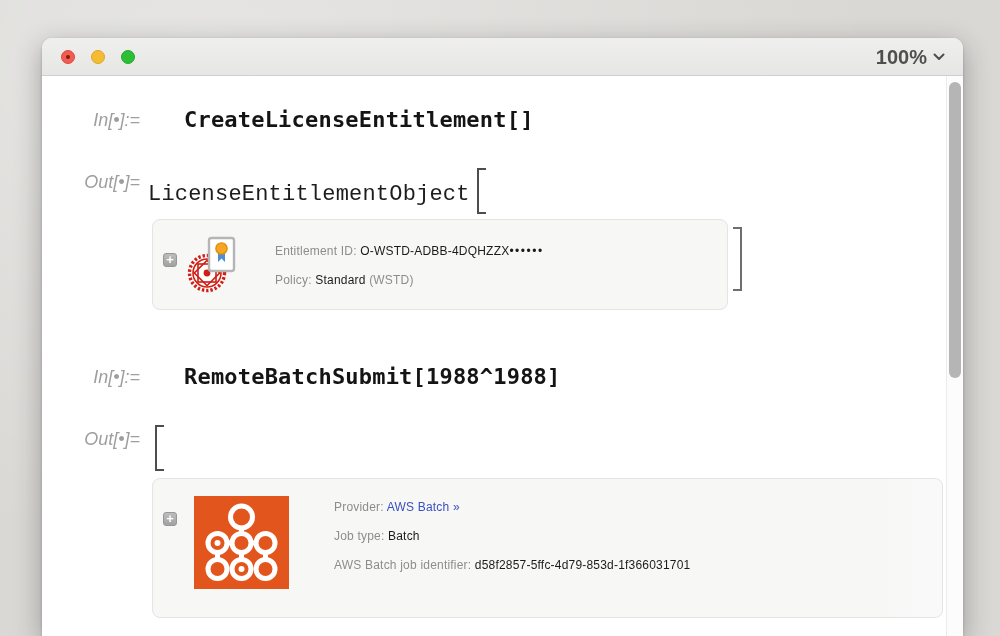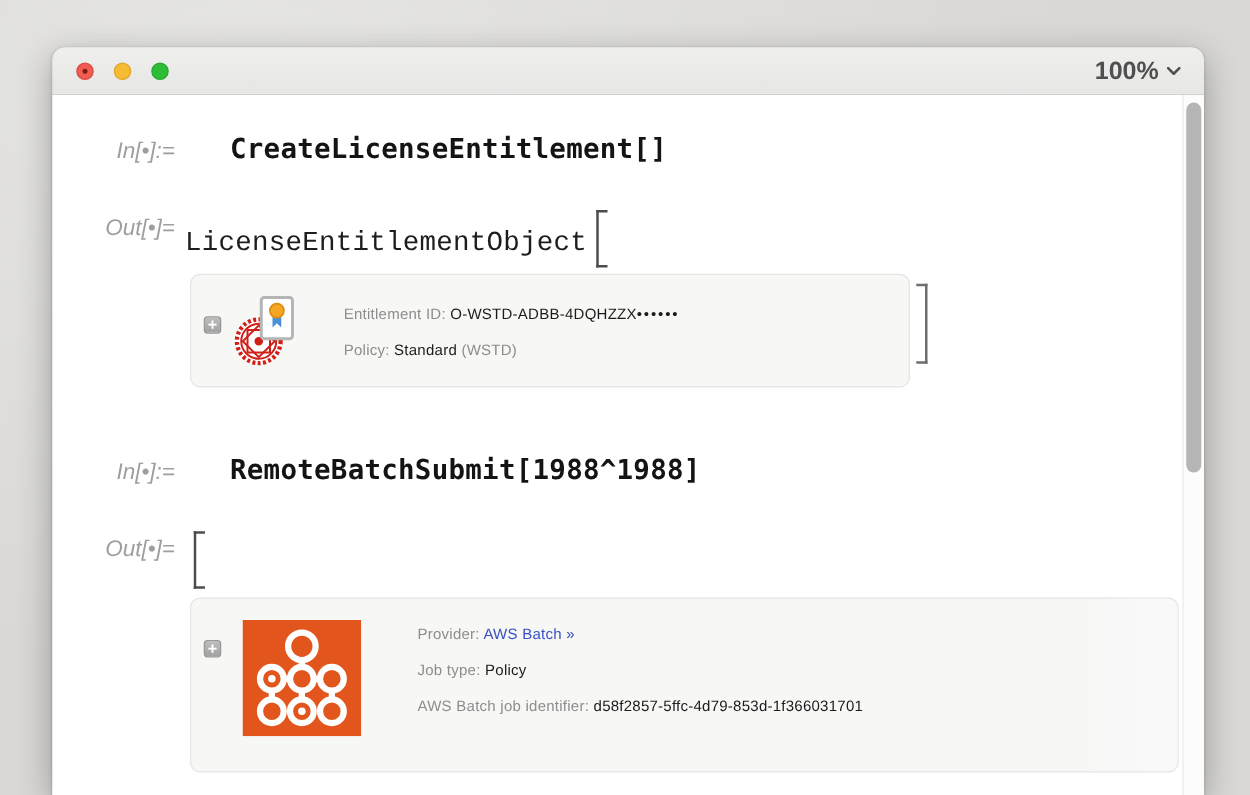--- a/index.html
+++ b/index.html
@@ -181,21 +181,21 @@
           <circle cx="71.5" cy="47" r="9.5"></circle>
           <circle cx="23.5" cy="73" r="9.5"></circle>
           <circle cx="47.5" cy="73" r="9.5"></circle>
           <circle cx="71.5" cy="73" r="9.5"></circle>
         </g>
         <circle cx="23.5" cy="47" r="3" fill="#ffffff"></circle>
         <circle cx="47.5" cy="73" r="3" fill="#ffffff"></circle>
       </svg>
       <div class="fields" style="left:149px; top:14px;margin-left:32px;">
         <div class="line"><span class="flabel">Provider: </span><span class="flink">AWS Batch »</span></div>
-        <div class="line"><span class="flabel">Job type: </span><span class="fvalue">Policy</span></div>
+        <div class="line"><span class="flabel">Job type: </span><span class="fvalue">Batch</span></div>
         <div class="line"><span class="flabel">AWS Batch job identifier: </span><span class="fvalue">d58f2857-5ffc-4d79-853d-1f366031701</span></div>
       </div>
       <div class="fadeout"></div>
     </div>
 
     <div class="scrolltrack">
       <div class="scrollthumb"></div>
     </div>
 
   </div>

